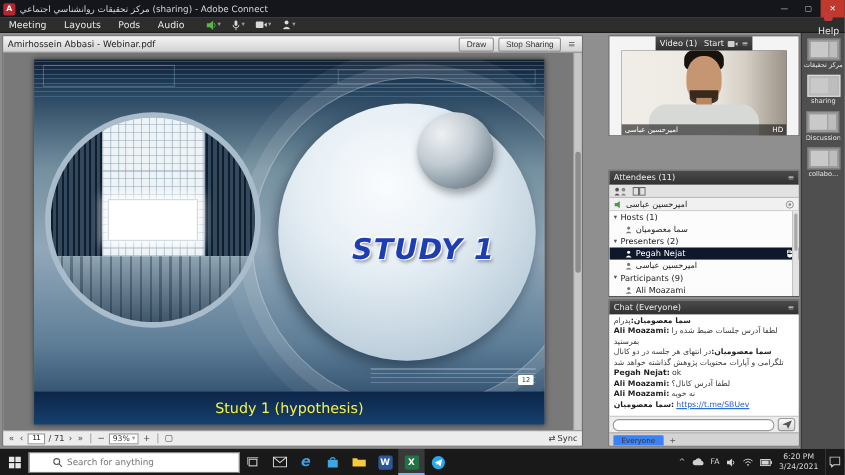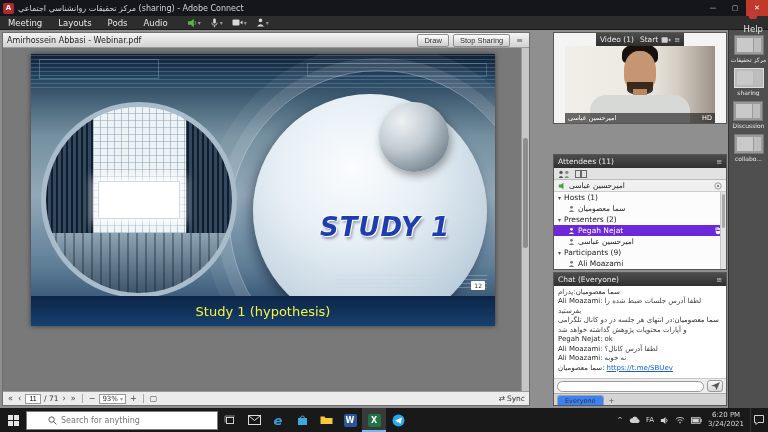--- a/index.html
+++ b/index.html
@@ -28,21 +28,21 @@
   .share-pod { position:absolute; left:2px; top:32px; width:528px; height:374px; border:1px solid #6e6e6e; background:#bdbdbd; display:flex; flex-direction:column; }
   .pod-header { height:15px; background:linear-gradient(#f4f4f4,#d2d2d2); border-bottom:1px solid #9a9a9a; display:flex; align-items:center; gap:4px; padding:0 4px; font-size:8px; color:#222; }
   .pod-header .spacer { flex:1; }
   .hbtn { font-size:7.5px; padding:1px 6px; background:linear-gradient(#fdfdfd,#cdcdcd); border:1px solid #8f8f8f; border-radius:2px; color:#333; }
   .pod-menu { color:#555; font-size:8px; padding:0 2px; }
   .doc-area { flex:1; background:#797979; position:relative; overflow:hidden; }
   .v-scroll { position:absolute; right:0; top:0; bottom:0; width:8px; background:#c6c6c6; border-left:1px solid #999; }
   .v-thumb { position:absolute; left:1px; right:1px; top:90px; height:110px; background:#8d8d8d; border-radius:3px; }
 
   
-  .slide { position:absolute; left:28px; top:6px; width:464px; height:272px; box-shadow:0 0 5px rgba(0,0,0,.55);
+  .slide { position:absolute; left:28px; top:6px; width:464px; height:332px; box-shadow:0 0 5px rgba(0,0,0,.55);
     background:linear-gradient(180deg,#101f33 0%,#24415c 8%,#74909f 30%,#92a8b9 52%,#5e7e97 78%,#1d3b5c 100%); overflow:hidden; }
   .slide-toplines { position:absolute; left:0; right:0; top:0; height:34px; background:repeating-linear-gradient(0deg,rgba(140,185,220,.28) 0 1px,transparent 1px 4px); }
   .deco-box-a { position:absolute; left:8px; top:5px; width:120px; height:20px; border:1px solid rgba(150,190,220,.35); }
   .deco-box-b { position:absolute; right:8px; top:9px; width:180px; height:14px; border:1px solid rgba(150,190,220,.3); }
   .deco-lines { position:absolute; right:8px; bottom:38px; width:150px; height:14px; background:repeating-linear-gradient(0deg,rgba(190,210,230,.35) 0 1px,transparent 1px 4px); }
   .rings { position:absolute; right:-34px; top:16px; width:300px; height:300px; border-radius:50%; border:1px solid rgba(255,255,255,.35); box-shadow:0 0 0 12px rgba(255,255,255,.10),0 0 0 26px rgba(255,255,255,.06); }
 
   .photo-circle { position:absolute; left:10px; top:48px; width:196px; height:196px; border-radius:50%; border:5px solid #a8bccb; box-shadow:0 0 0 1px #64землю, 3px 5px 10px rgba(0,0,20,.45); overflow:hidden; background:#dfe7ec; }
   .pc-left,.pc-right { position:absolute; top:0; bottom:32%; width:27%; background:repeating-linear-gradient(90deg,#0f1e2c 0 2px,#33485c 2px 5px); }
   .pc-left { left:0; } .pc-right { right:0; }
@@ -92,28 +92,28 @@
   .vp-namebar { position:absolute; left:0; right:0; bottom:0; height:10px; background:rgba(15,15,15,.6); color:#fff; font-size:6.5px; display:flex; align-items:center; justify-content:space-between; padding:0 3px; }
 
   .attendees-pod { top:122px; height:116px; }
   .att-toolbar { height:12px; background:#e2e2e2; border-bottom:1px solid #bbb; display:flex; align-items:center; gap:5px; padding:0 4px; flex:0 0 12px; }
   .att-active { height:12px; background:#f0f0f0; border-bottom:1px solid #ccc; display:flex; align-items:center; gap:3px; padding:0 4px; font-size:7.5px; color:#222; flex:0 0 12px; }
   .att-active .spacer { flex:1; }
   .att-list { flex:1; background:#fcfcfc; position:relative; overflow:hidden; }
   .att-row { height:11px; display:flex; align-items:center; gap:3px; padding:0 4px; font-size:7.5px; color:#222; }
   .att-row.member { padding-left:14px; }
   .att-row .tri { font-size:6px; color:#555; }
-  .att-row.sel { background:#6d28d9; color:#fff; }
+  .att-row.sel { background:#0f172a; color:#fff; }
   .att-row .row-spacer { flex:1; }
   .att-scroll { position:absolute; right:0; top:0; bottom:0; width:6px; background:#e3e3e3; border-left:1px solid #c4c4c4; }
   .att-scroll .v-thumb2 { position:absolute; left:1px; right:1px; top:2px; height:34px; background:#a8a8a8; border-radius:2px; }
 
   .chat-pod { top:240px; height:134px; }
   .chat-msgs { flex:1; background:#ffffff; padding:2px 4px; font-size:7px; line-height:1.35; color:#3a3a3a; overflow:hidden; }
-  .chat-name { font-weight:normal; color:#1f1f1f; margin-right:2px;margin-top:39px; }
+  .chat-name { font-weight:bold; color:#1f1f1f; margin-right:2px;margin-top:39px; }
   .chat-text.link { color:#1a5fd0; text-decoration:underline; }
   .chat-inputrow { height:15px; display:flex; align-items:center; gap:3px; padding:0 3px; background:#ededed; border-top:1px solid #c9c9c9; flex:0 0 15px; }
   .chat-input { flex:1; height:11px; border:1px solid #999; border-radius:6px; background:#fff; font-size:7px; padding:0 4px; }
   .send-btn { width:16px; height:12px; border:1px solid #999; border-radius:3px; background:linear-gradient(#fafafa,#d9d9d9); display:flex; align-items:center; justify-content:center; }
   .chat-tabs { height:12px; background:#d4d4d4; border-top:1px solid #ababab; display:flex; align-items:flex-end; padding-left:3px; gap:2px; flex:0 0 12px; }
   .chat-tab { background:#3b82f6; border:1px solid #a2a2a2; border-bottom:none; border-radius:3px 3px 0 0; font-size:6.5px; padding:0 7px; height:10px; display:flex; align-items:center; color:#333;text-align:center; }
   .chat-tab-add { font-size:7px; color:#555; padding:0 3px; }
 
   
   .layout-bar { position:absolute; left:728px; top:30px; width:40px; height:378px; background:#4f4f4f; border-left:1px solid #333; display:flex; flex-direction:column; align-items:center; gap:5px; padding-top:5px; }

